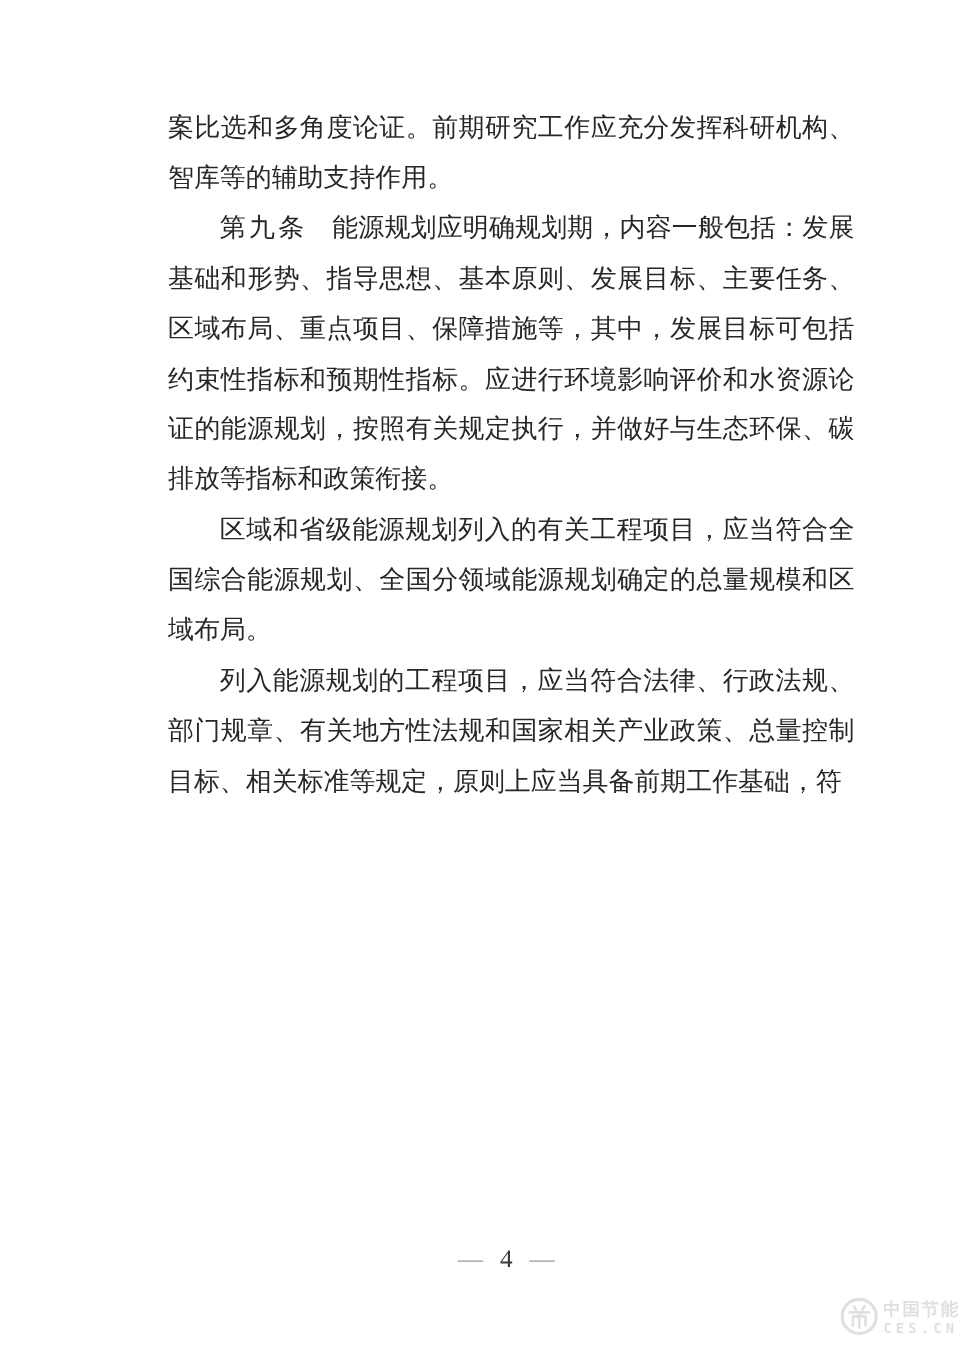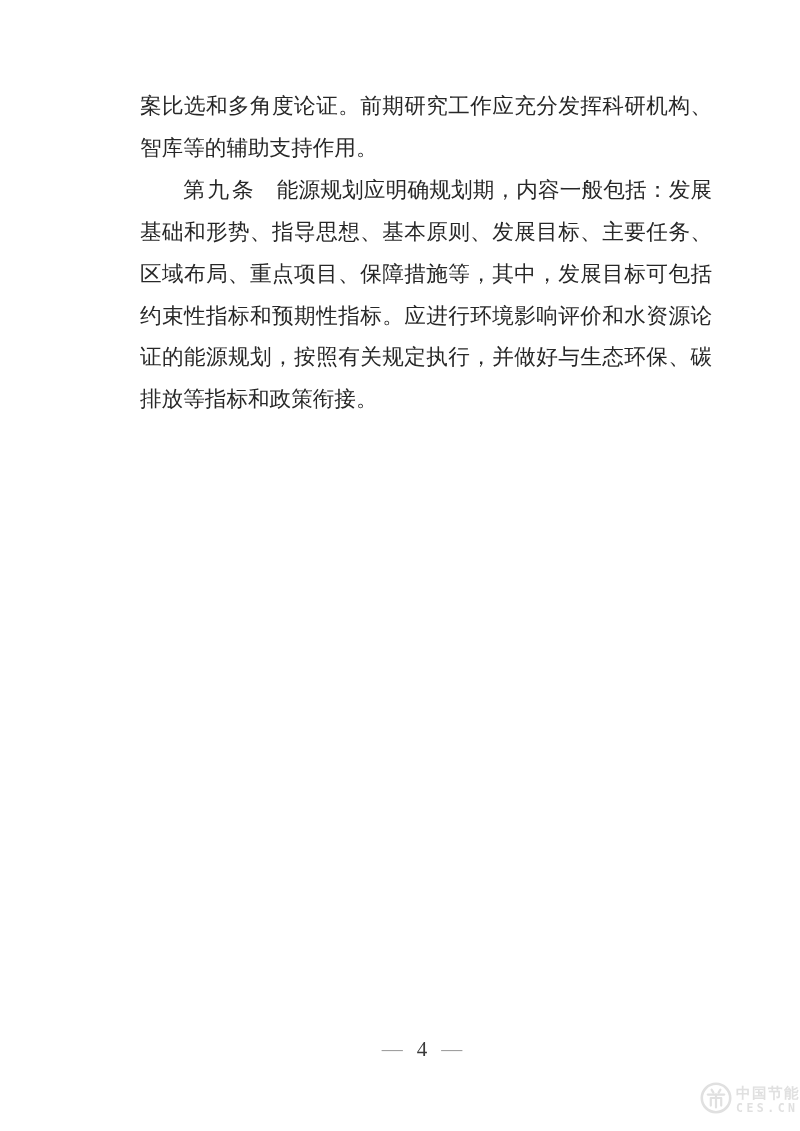--- a/index.html
+++ b/index.html
@@ -91,20 +91,22 @@
   }
 </style>
 </head>
 <body>
 
 <div class="page">
 
   <div class="content" id="paragraphs">
       <p class="para no-indent"><span>案比选和多角度论证。前期研究工作应充分发挥科研机构、智库等的辅助支持作用。</span></p>
       <p class="para"><strong class="clause-no">第九条</strong><span>能源规划应明确规划期，内容一般包括：发展基础和形势、指导思想、基本原则、发展目标、主要任务、区域布局、重点项目、保障措施等，其中，发展目标可包括约束性指标和预期性指标。应进行环境影响评价和水资源论证的能源规划，按照有关规定执行，并做好与生态环保、碳排放等指标和政策衔接。</span></p>
+      <p class="para"><span>区域和省级能源规划列入的有关工程项目，应当符合全国综合能源规划、全国分领域能源规划确定的总量规模和区域布局。</span></p>
+      <p class="para"><span>列入能源规划的工程项目，应当符合法律、行政法规、部门规章、有关地方性法规和国家相关产业政策、总量控制目标、相关标准等规定，原则上应当具备前期工作基础，符</span></p>
     </div>
 
   <div class="footer">
     <span class="dash left">—</span><span>4</span><span class="dash right">—</span>
   </div>
 
   <div class="watermark">
     <span class="wm-logo">
       <svg width="34" height="34" viewBox="0 0 34 34" fill="none">
         <circle cx="17" cy="17" r="14.2" stroke="#e0e0e0" stroke-width="2.6"></circle>

